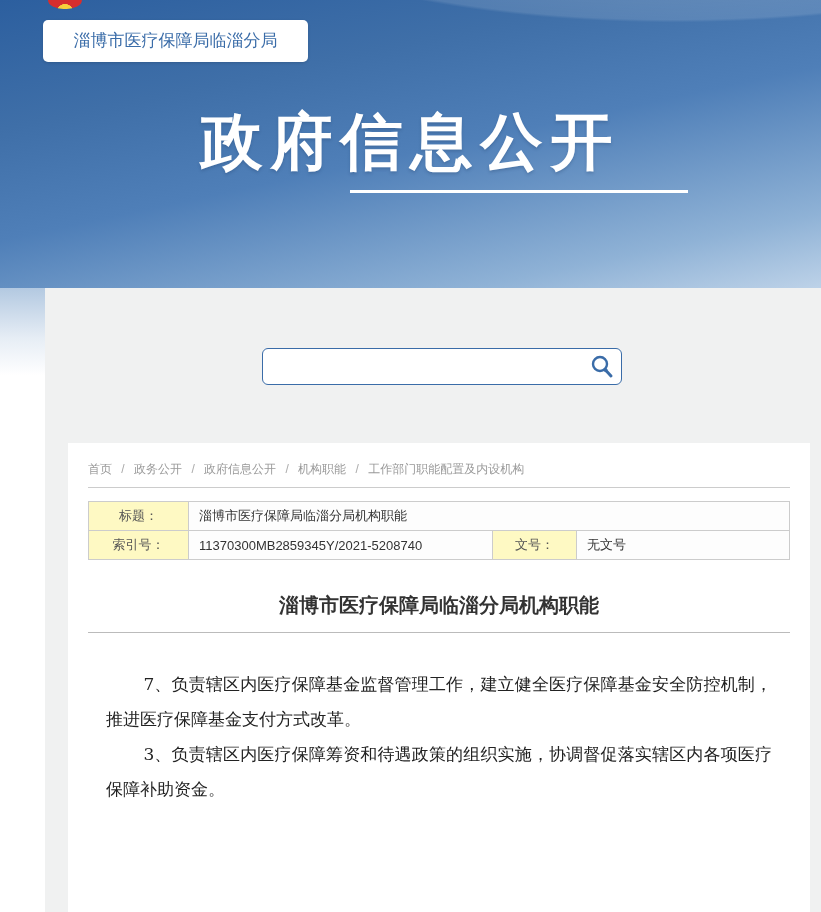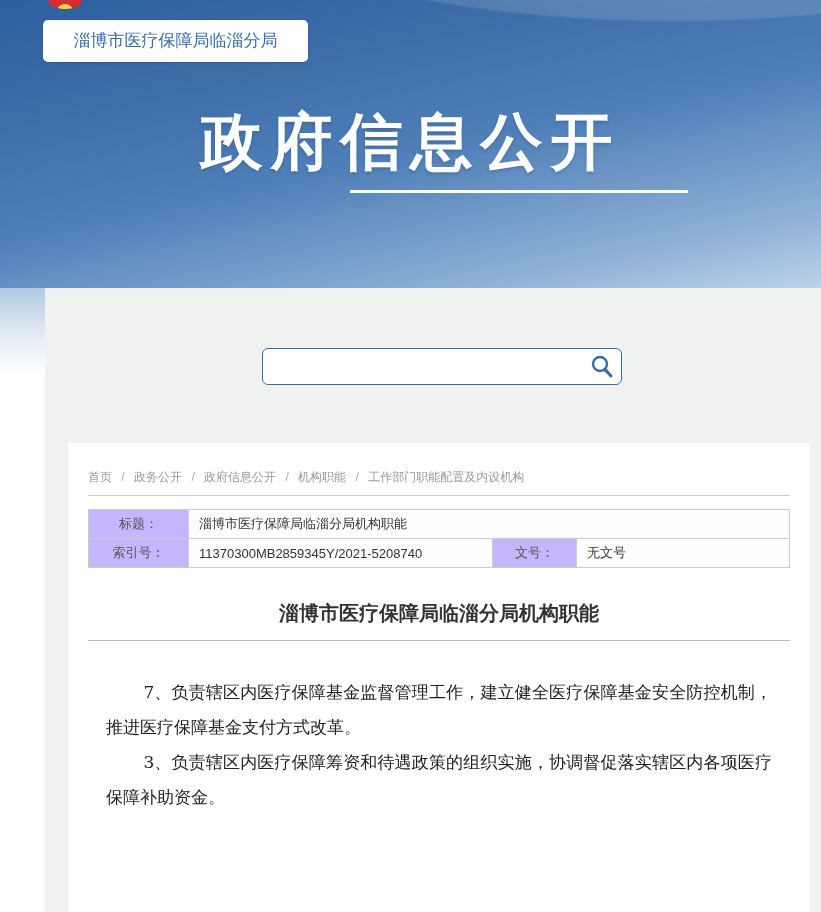--- a/index.html
+++ b/index.html
@@ -52,37 +52,37 @@
   .search-box input {
     width:100%; height:100%; border:none; outline:none; background:transparent;
     padding:0 42px 0 12px; font-size:14px; color:#333;
   }
   .search-icon {
     position:absolute; right:6px; top:5px; width:26px; height:26px; cursor:pointer;
   }
 
   
   .white-card {
-    margin-left:23px; width:742px; height:469px; background:#fff; padding:14px 20px;
+    margin-left:23px; width:742px; height:469px; background:#fff; padding:6px 20px;
   }
   .breadcrumb { padding-top:12px; font-size:12px; color:#999; }
   .breadcrumb .bc-item { color:#999; cursor:pointer; }
   .breadcrumb .bc-sep { color:#aaa; margin:0 6px; }
   .bc-divider { margin-top:9px; border-top:1px solid #ccc; }
 
   .info-table {
     margin-top:13px; width:100%; border-collapse:collapse; table-layout:fixed;
     font-size:13px;
   }
   .info-table td {
     border:1px solid #ccc; height:29px; padding:0 10px; color:#333;
     background:#fdfdfd; overflow:hidden; white-space:nowrap;
   }
   .info-table td.lbl {
-    background:#c4b5fd; color:#555; text-align:center; padding:0 4px;
+    background:#fef9c3; color:#555; text-align:center; padding:0 4px;
   }
 
   .article-title {
     margin-top:30px; text-align:center; font-size:20px; font-weight:bold;
     color:#333; line-height:30px;
   }
   .meta-row {
     margin-top:16px; display:flex; justify-content:space-between; align-items:center;
     font-size:12px; color:#999;
   }

